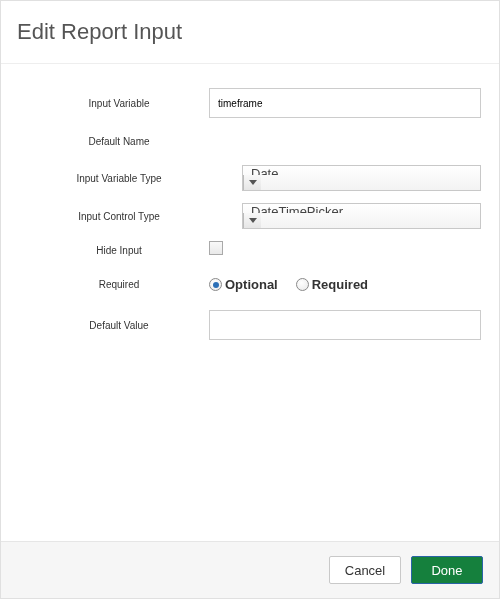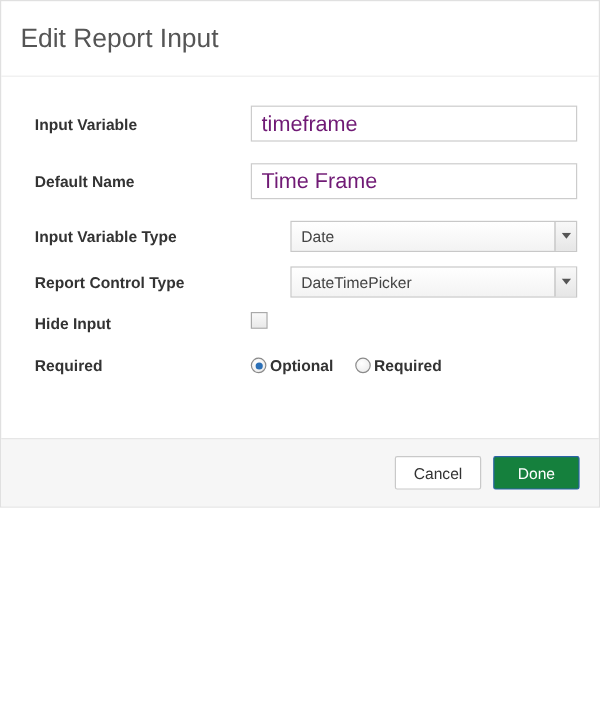--- a/index.html
+++ b/index.html
@@ -7,21 +7,21 @@
   body {
     width: 500px;
     height: 599px;
     font-family: Arial, Helvetica, sans-serif;
     background: #fff;
     color: #333;
     overflow: hidden;
   }
   .dialog {
     width: 500px;
-    height: 423px;
+    height: 599px;
     border: 1px solid #e0e0e0;
     display: flex;
     flex-direction: column;
     background: #fff;
   }
   .dialog-header {
     padding: 18px 16px 18px 16px;
     border-bottom: 1px solid #eee;
   }
   .dialog-header h1 {
@@ -37,46 +37,48 @@
   }
   .form-row {
     display: flex;
     align-items: center;
     margin-bottom: 18px;
   }
   .form-row.sel { margin-bottom: 12px; gap: 33px; }
   .form-label {
     width: 180px;
     flex: 0 0 180px;
-    font-size: 13px;
-    font-weight: 700;
-    color: #333;
+    font-size: 10px;
+    font-weight: 400;
+    color: #333;
+    text-align: center;
   }
   .form-field {
     flex: 1 1 auto;
   }
   .txt {
     width: 100%;
     height: 30px;
     padding: 4px 8px;
-    font-size: 18px;
-    color: #701a75;
+    font-size: 10px;
+    color: #000000;
     border: 1px solid #ccc;
     background: #fff;
     outline: none;
   }
   .sel-wrap {
     position: relative;
     width: 100%;
     height: 26px;
     border: 1px solid #c8c8c8;
     background: linear-gradient(#ffffff, #f3f3f3);
     display: flex;
-    align-items: center;
-    cursor: pointer;
+    align-items: flex-start;
+    cursor: pointer;
+    flex-direction: column;
   }
   .sel-wrap .sel-text {
     flex: 1 1 auto;
     padding: 0 8px;
     font-size: 13px;
     color: #444;
     white-space: nowrap;
     overflow: hidden;
   }
   .sel-wrap .sel-btn {
@@ -169,41 +171,38 @@
 
     <div class="form-row">
       <div class="form-label">Input Variable</div>
       <div class="form-field">
         <input type="text" class="txt" value="timeframe" style="">
       </div>
     </div>
 
     <div class="form-row">
       <div class="form-label">Default Name</div>
-      <div class="form-field">
-        <input type="text" class="txt" value="Time Frame" style="">
-      </div>
     </div>
 
     <div class="form-row sel">
       <div class="form-label">Input Variable Type</div>
       <div class="form-field">
         <div class="sel-wrap">
           <span class="sel-text">Date</span>
           <span class="sel-btn">
             <svg width="8" height="6" viewBox="0 0 8 6">
                 <path d="M0 0 L8 0 L4 5 Z" fill="#555"></path>
               </svg>
           </span>
         </div>
       </div>
     </div>
 
     <div class="form-row sel">
-      <div class="form-label">Report Control Type</div>
+      <div class="form-label">Input Control Type</div>
       <div class="form-field">
         <div class="sel-wrap">
           <span class="sel-text">DateTimePicker</span>
           <span class="sel-btn">
             <svg width="8" height="6" viewBox="0 0 8 6">
                 <path d="M0 0 L8 0 L4 5 Z" fill="#555"></path>
               </svg>
           </span>
         </div>
       </div>
@@ -225,20 +224,26 @@
             <span>Optional</span>
           </label>
           <label class="radio-option">
             <span class="radio"></span>
             <span>Required</span>
           </label>
         </div>
       </div>
     </div>
 
+    <div class="form-row">
+      <div class="form-label">Default Value</div>
+      <div class="form-field">
+        <input type="text" class="txt" value="" style="">
+      </div>
+    </div>
 
   </div>
 
   <div class="dialog-footer">
     <button class="btn btn-secondary">Cancel</button>
     <button class="btn btn-primary">Done</button>
   </div>
 
 </div>
 

